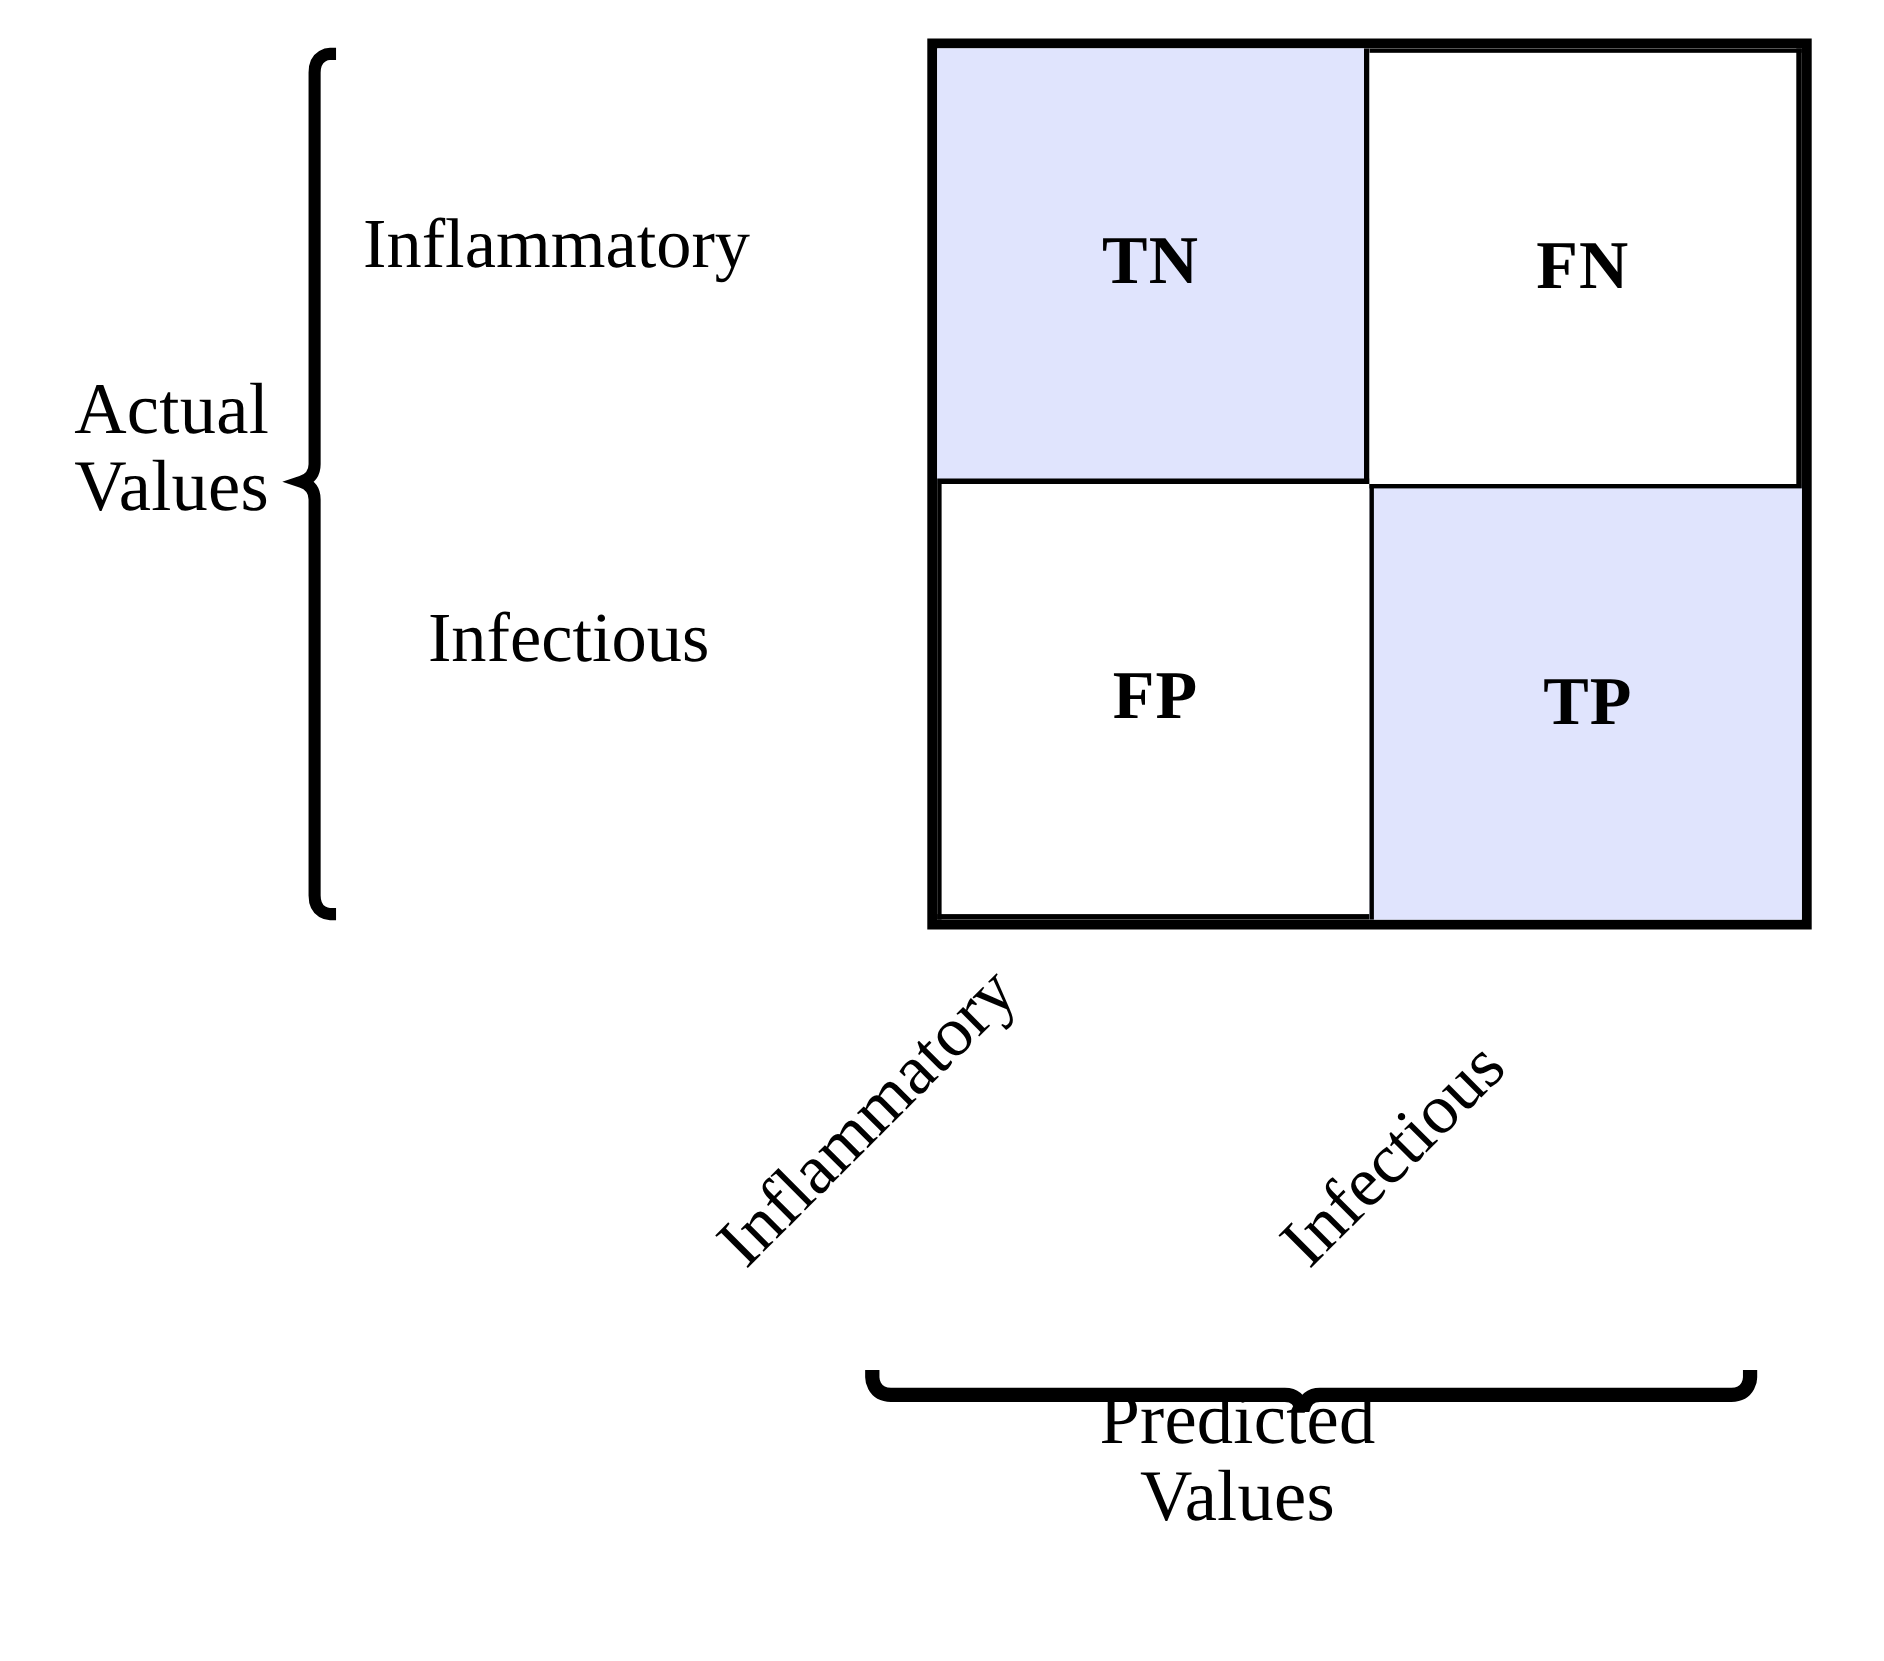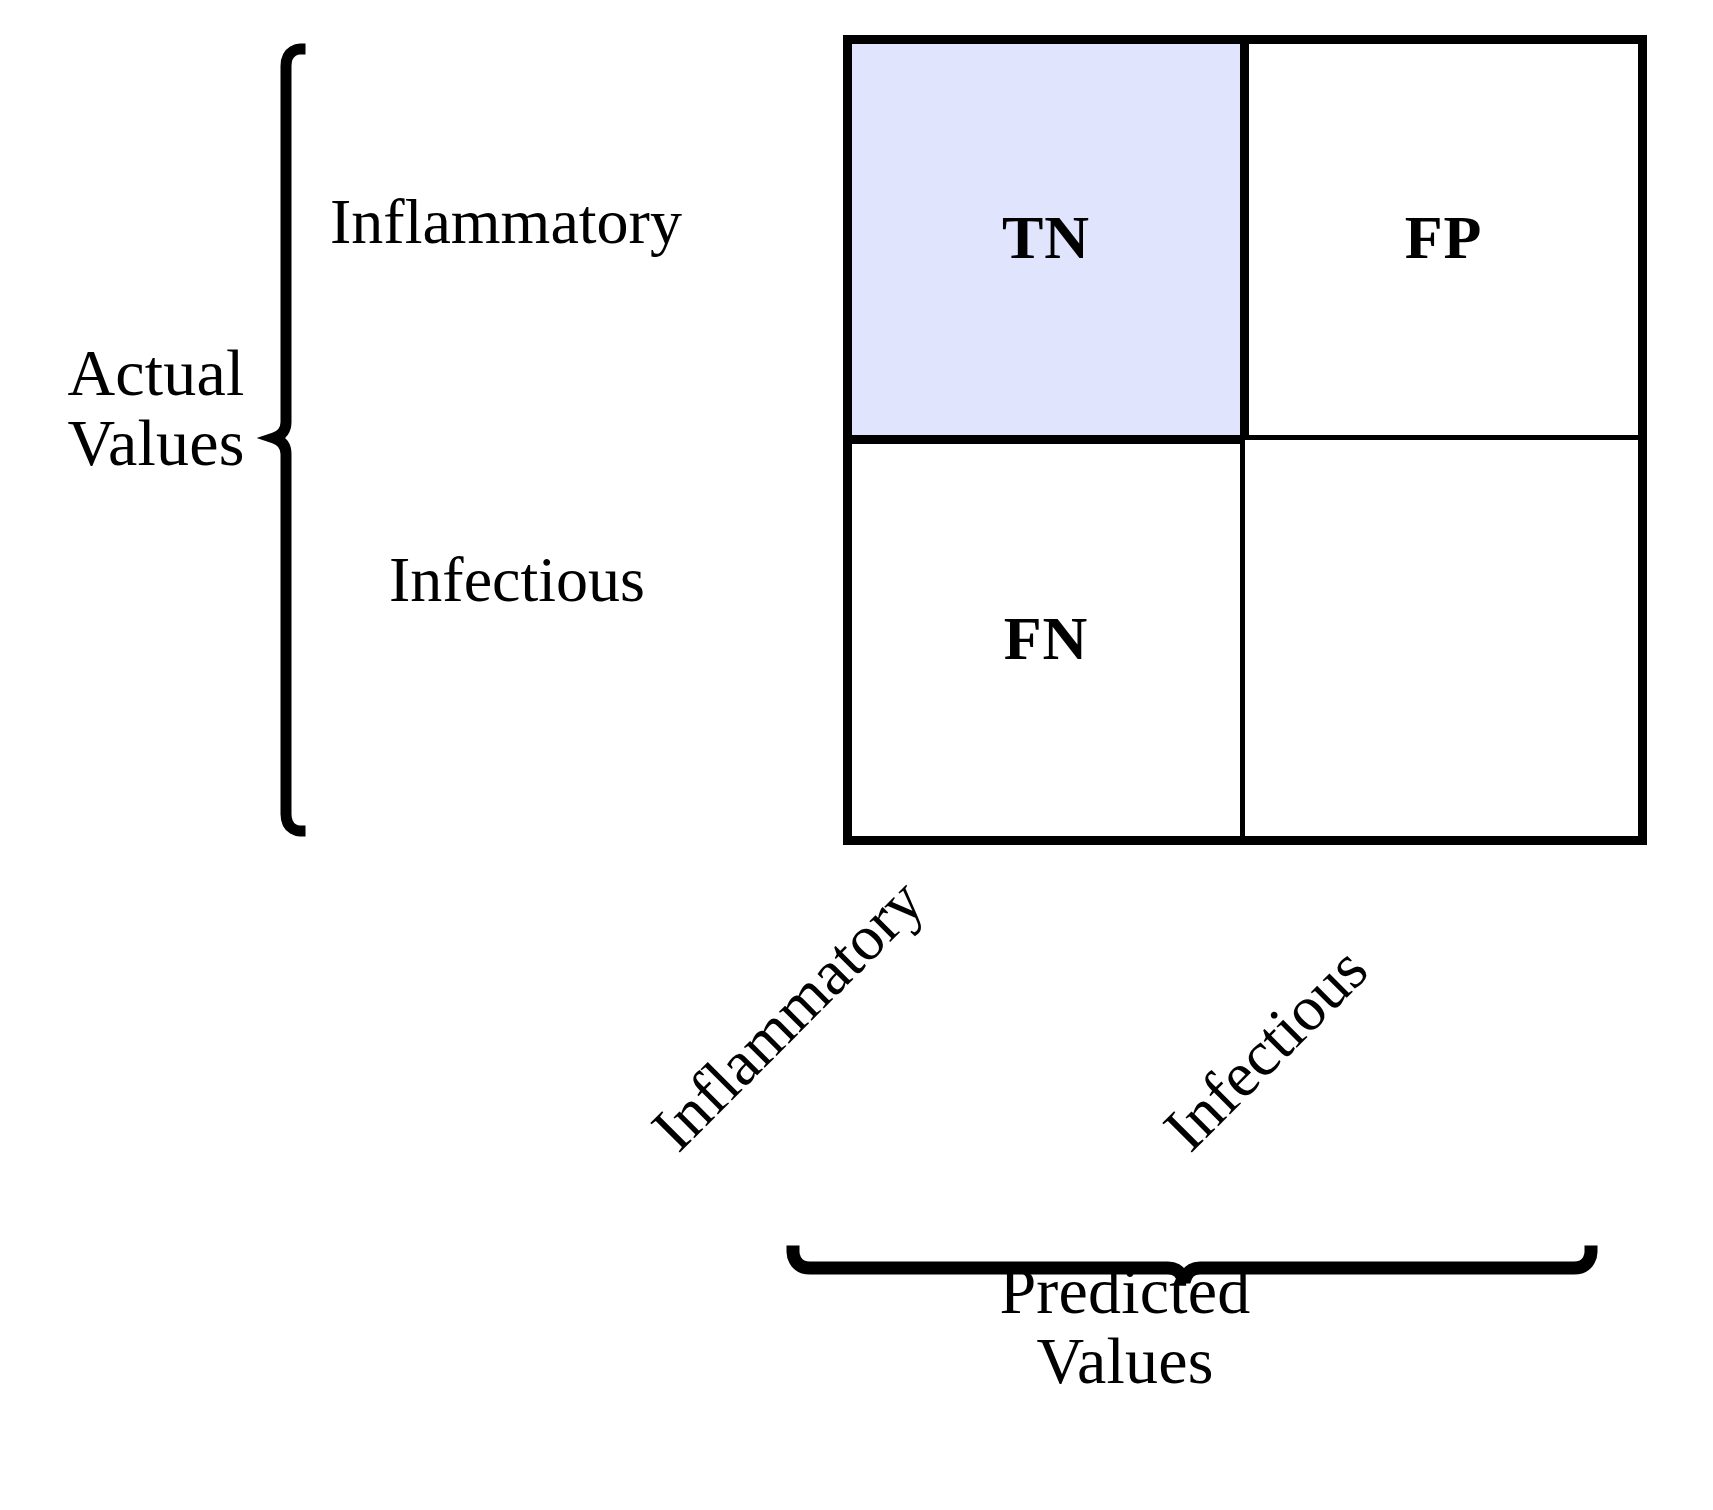--- a/index.html
+++ b/index.html
@@ -140,25 +140,28 @@
     </svg>
   </div>
 
   <div class="row-label" id="row-label-0">Inflammatory</div>
   <div class="row-label" id="row-label-1">Infectious</div>
 
   <div id="matrix">
     <div class="cell shaded br-right br-bottom">
       <span class="cell-text">TN</span>
     </div>
+    <div class="cell br-right br-top">
+      <span class="cell-text">FN</span>
+    </div>
     <div class="cell br-left br-bottom">
       <span class="cell-text">FP</span>
     </div>
-    <div class="cell br-right br-top">
-      <span class="cell-text">FN</span>
+    <div class="cell shaded br-left br-top">
+      <span class="cell-text">TP</span>
     </div>
   </div>
 
   <div class="col-label" id="col-label-0">Inflammatory</div>
   <div class="col-label" id="col-label-1">Infectious</div>
 
   <div class="brace" id="predicted-brace">
     <svg width="812" height="88" viewBox="0 0 812 88" xmlns="http://www.w3.org/2000/svg">
       <path d="M 7 8
                C 7 8, 7 24, 24 24

